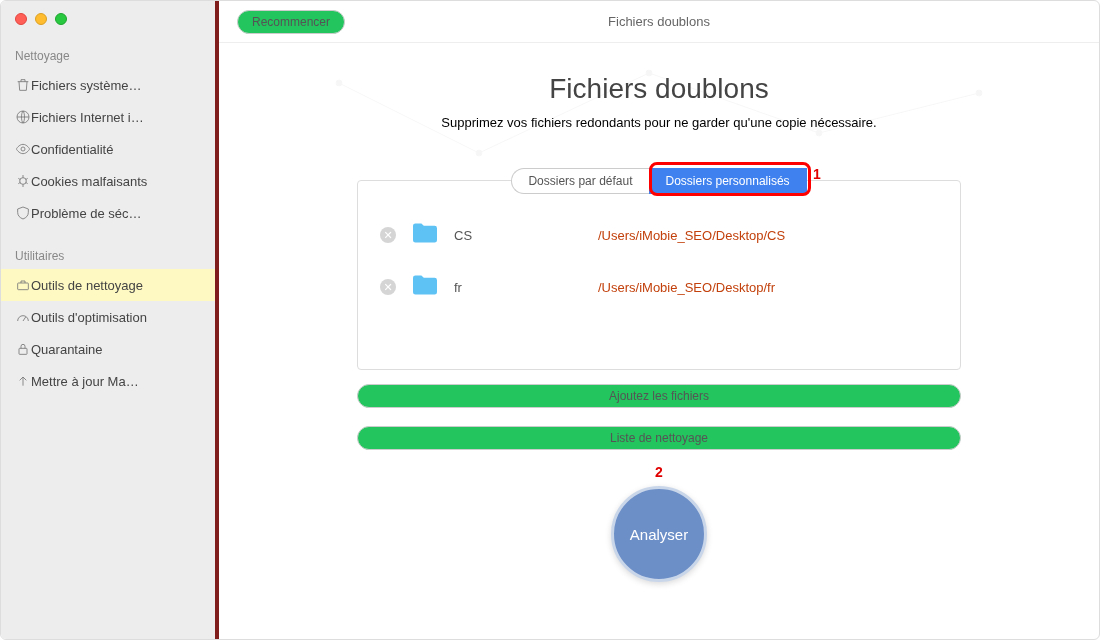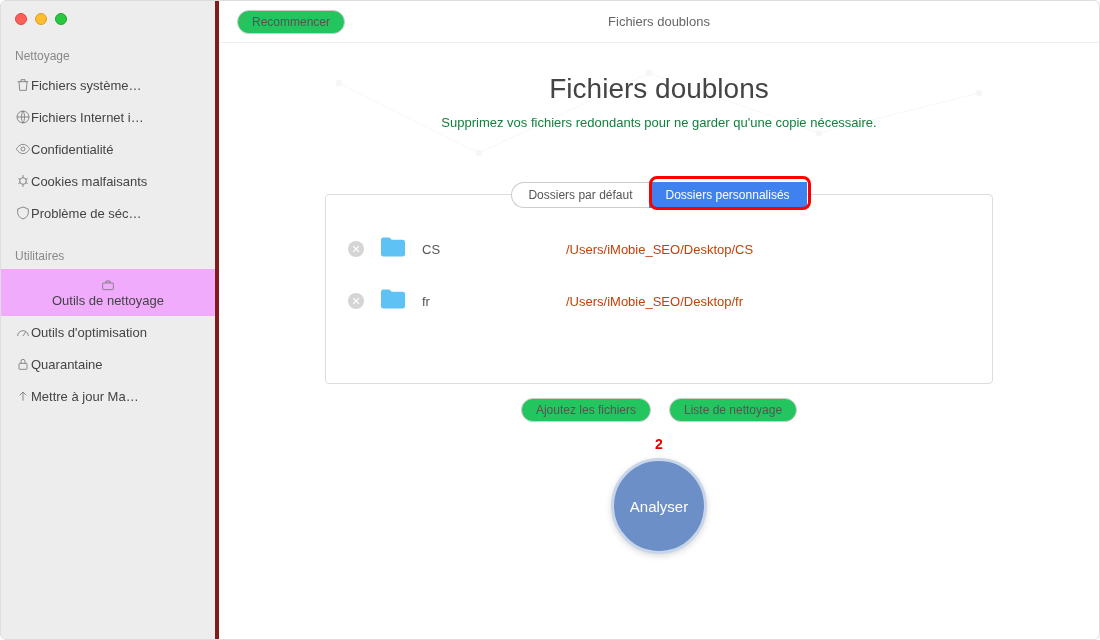--- a/index.html
+++ b/index.html
@@ -8,49 +8,49 @@
 
     .sidebar { width: 218px; background: #ededed; border-right: 4px solid #7f1d1d; display: flex; flex-direction: column; }
     .traffic { display: flex; gap: 8px; padding: 12px 14px 18px; }
     .tl { width: 12px; height: 12px; border-radius: 50%; }
     .tl.close { background: #ff5f57; border: 1px solid #e24640; }
     .tl.min { background: #febc2e; border: 1px solid #dca023; }
     .tl.max { background: #28c840; border: 1px solid #1fa52f; }
 
     .section-title { font-size: 12px; color: #888; padding: 6px 14px 6px; }
     .nav-item { display: flex; align-items: center; gap: 0; padding: 8px 14px; font-size: 13px; color: #444; cursor: pointer; }
-    .nav-item.selected { background: #f0abfc; flex-direction: column; }
+    .nav-item.selected { background: #fef9c3; }
     .nav-icon { width: 16px; height: 16px; display: inline-flex; align-items: center; justify-content: center; }
     .nav-icon svg { width: 16px; height: 16px; stroke: #7a7a7a; fill: none; stroke-width: 1.3; }
 
     .main { flex: 1; display: flex; flex-direction: column; position: relative; }
     .topbar { height: 42px; display: flex; align-items: center; border-bottom: 1px solid #eee; padding: 0 18px; position: relative; }
     .pill-btn { border: 1px solid #ccc; border-radius: 14px; padding: 4px 14px; font-size: 12px; color: #555; background: #22c55e; cursor: pointer; }
     .topbar-title { position: absolute; left: 0; right: 0; text-align: center; font-size: 13px; color: #666; pointer-events: none; }
 
     .content { flex: 1; padding: 30px 40px 10px; text-align: center; position: relative; }
     .page-title { font-size: 28px; font-weight: 300; color: #444; margin-bottom: 10px; }
-    .page-sub { font-size: 13px; color: #15803d; margin-bottom: 52px; }
-
-    .panel-wrap { position: relative; width: 668px; margin: 0 auto; }
+    .page-sub { font-size: 13px; color: #000000; margin-bottom: 38px; }
+
+    .panel-wrap { position: relative; width: 604px; margin: 0 auto; }
     .seg { display: inline-flex; border-radius: 14px; overflow: visible; position: relative; z-index: 2; }
     .seg button { border: 1px solid #ccc; background: #fff; padding: 5px 16px; font-size: 12px; color: #555; cursor: pointer; }
     .seg button:first-child { border-radius: 14px 0 0 14px; border-right: none; }
     .seg button:last-child { border-radius: 0 14px 14px 0; }
     .seg button.active { background: #3f82ef; color: #fff; border-color: #3f82ef; }
     .seg-highlight { position: absolute; border: 3px solid #ff0000; border-radius: 8px; z-index: 3; pointer-events: none; }
 
     .panel { border: 1px solid #ddd; border-radius: 4px; margin-top: -14px; padding: 28px 22px 40px; text-align: left; min-height: 190px; }
     .row { display: flex; align-items: center; gap: 14px; padding: 12px 0; }
     .remove { width: 16px; height: 16px; border-radius: 50%; background: #d5d5d5; color: #fff; display: flex; align-items: center; justify-content: center; font-size: 11px; cursor: pointer; }
     .folder-icon svg { width: 30px; height: 24px; fill: #5ec2f5; }
     .fname { width: 130px; font-size: 13px; color: #555; }
     .fpath { font-size: 13px; color: #c2410c; }
 
-    .panel-buttons { display: flex; justify-content: center; gap: 18px; margin-top: 14px; }
+    .panel-buttons { display: flex; justify-content: center; gap: 18px; margin-top: 14px; flex-direction: column; }
 
     .big-circle-wrap { position: relative; display: inline-block; margin-top: 36px; }
     .big-circle { width: 96px; height: 96px; border-radius: 50%; background: #6d8fc7; border: 3px solid #c9d6ea; color: #fff; display: flex; align-items: center; justify-content: center; font-size: 15px; cursor: pointer; box-shadow: 0 2px 6px rgba(0,0,0,0.15); }
     .callout { position: absolute; font-size: 14px; font-weight: bold; color: #e00000; }
 
     
     .bgdots { position: absolute; inset: 42px 0 0 0; pointer-events: none; opacity: 0.35; }
     .bgdots svg { width: 100%; height: 260px; }
   </style>
 </head>

